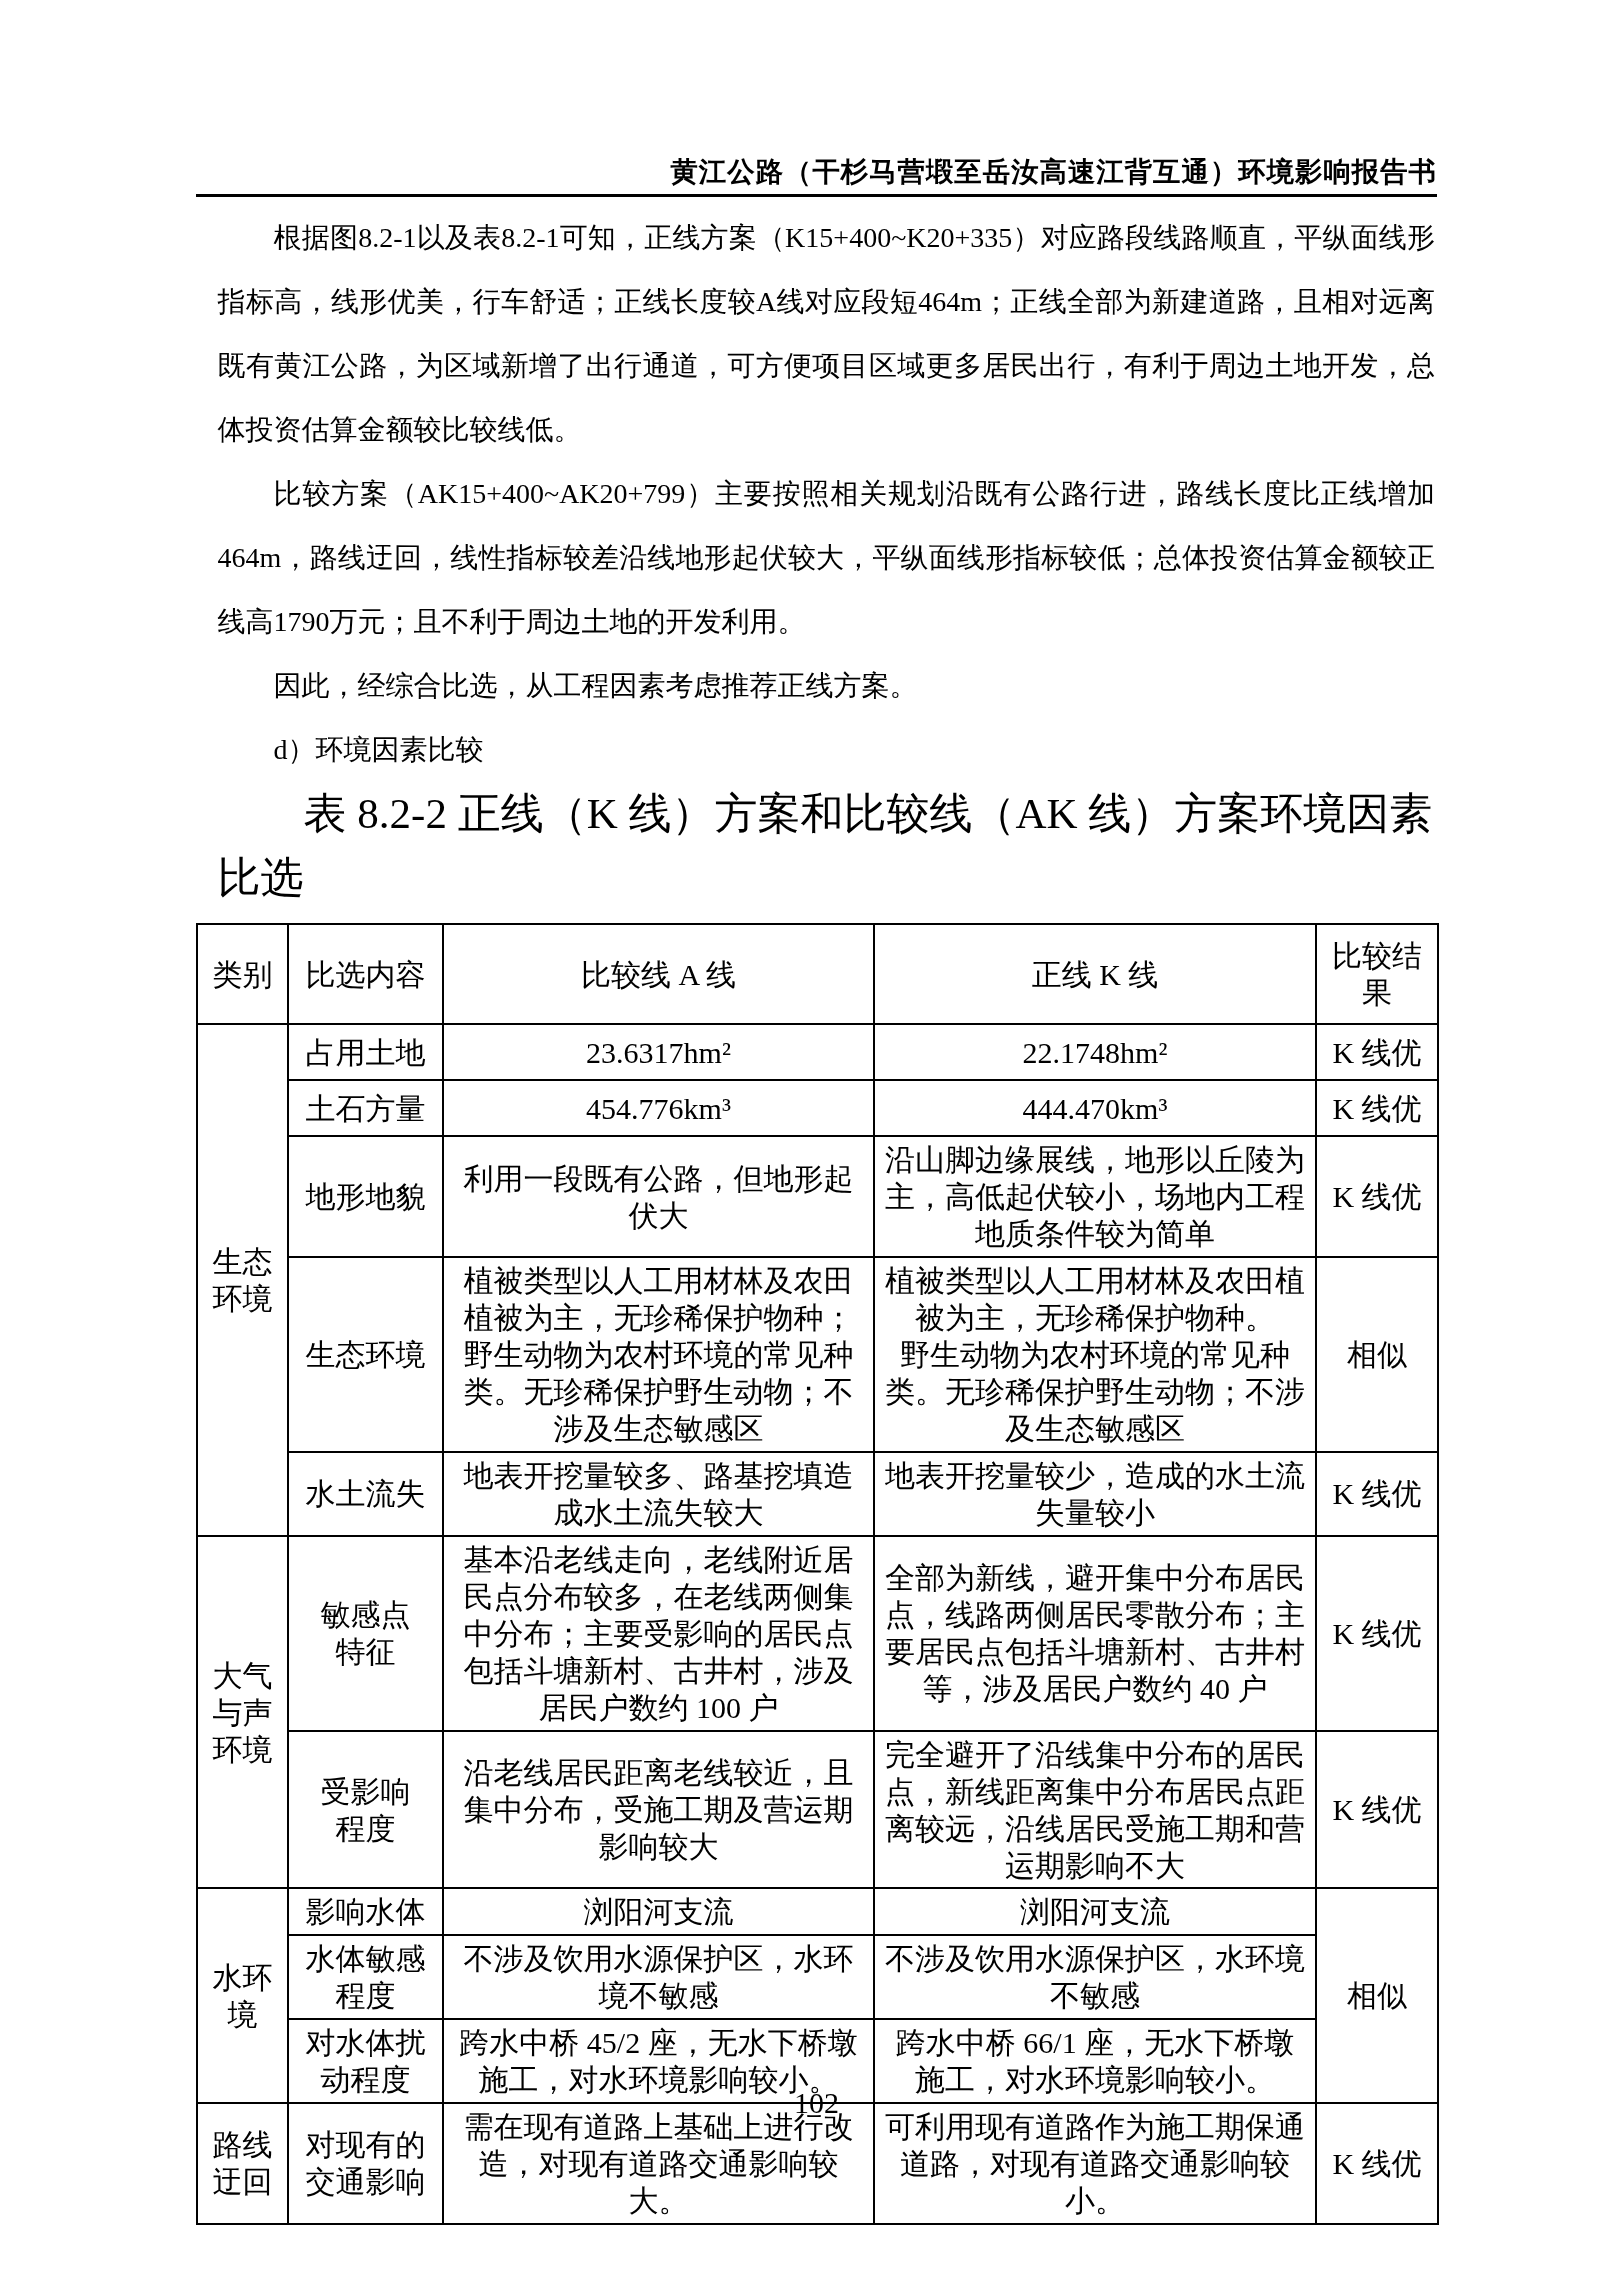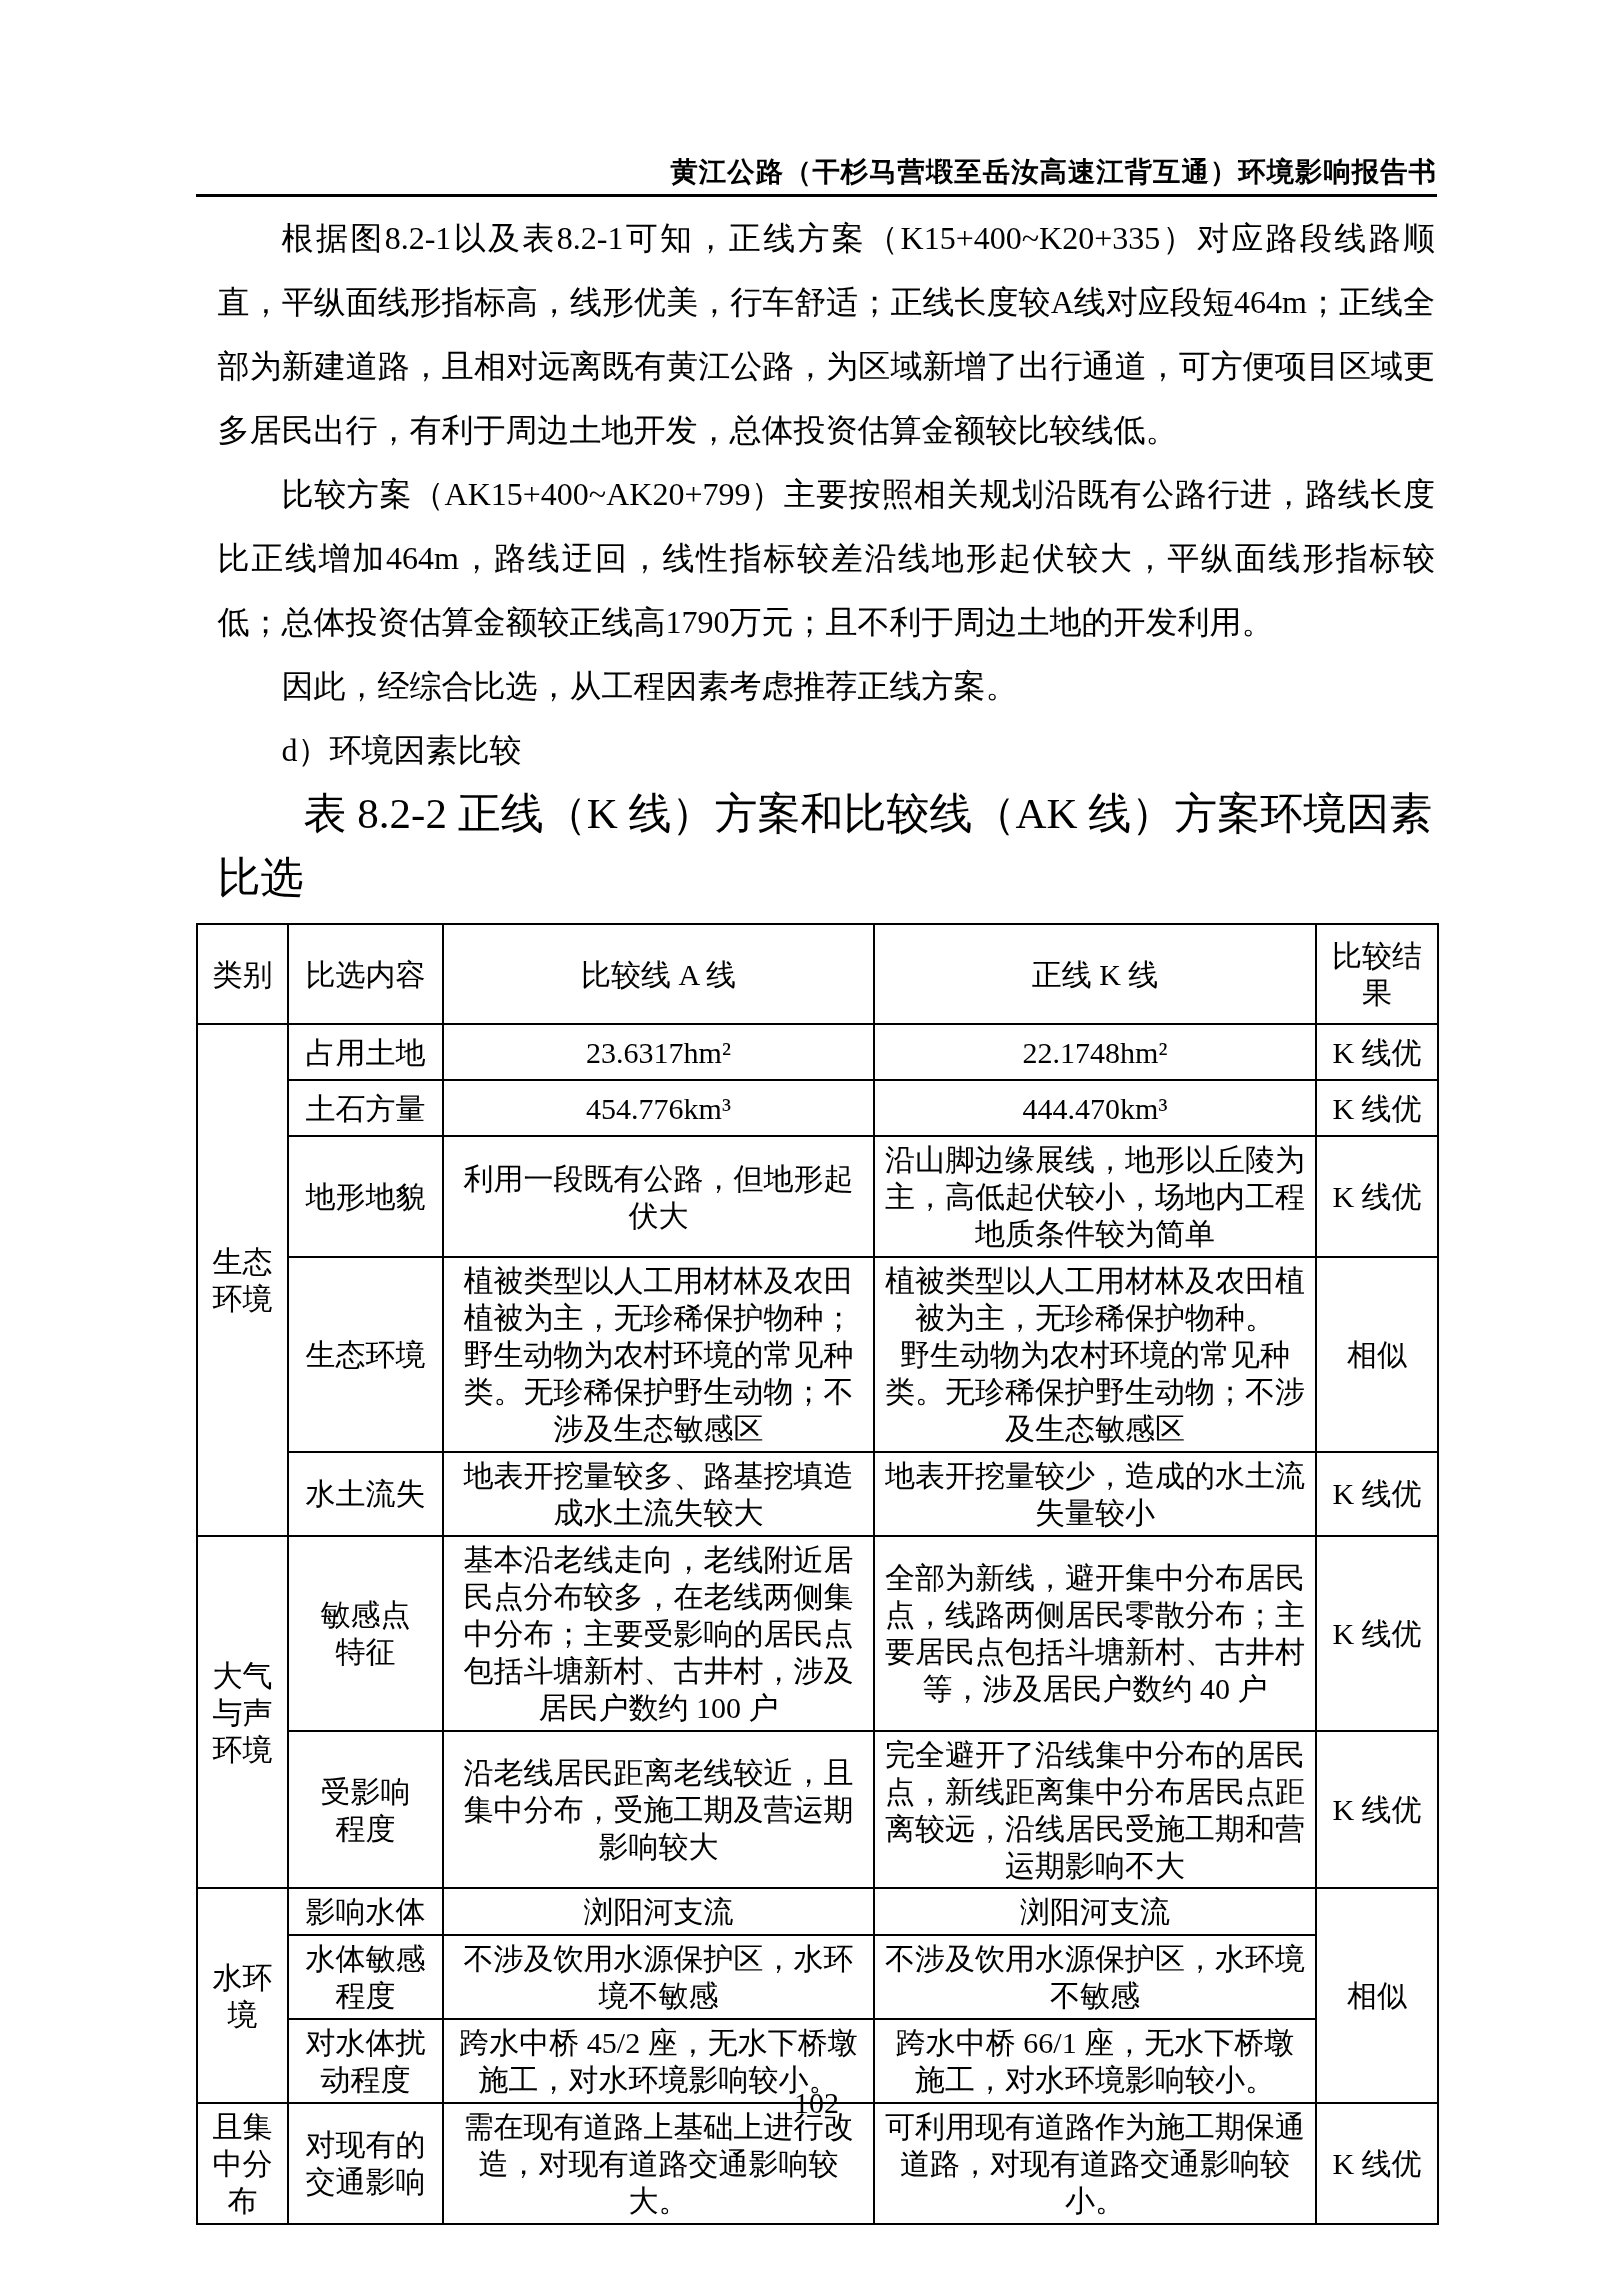--- a/index.html
+++ b/index.html
@@ -31,21 +31,21 @@
     margin-top:2px;
     border-top:3.9px solid #000;
     height:0;
   }
   .body-text {
     margin-top:8.8px;
     padding-left:21.6px;
     padding-right:2px;
   }
   .body-text p {
-    font-size:32px;
+    font-size:28px;
     line-height:64px;
     text-align:justify;
     text-indent:2em;
   }
   .table-caption {
     font-size:43px;
     line-height:64px;
     text-indent:2em;
     padding-left:21.6px;
   }
@@ -172,21 +172,21 @@
           <td>不涉及饮用水源保护区，水环境不敏感</td>
           <td>不涉及饮用水源保护区，水环境不敏感</td>
         </tr>
         <tr style="height:74px">
           <td>对水体扰
 动程度</td>
           <td>跨水中桥 45/2 座，无水下桥墩施工，对水环境影响较小。</td>
           <td>跨水中桥 66/1 座，无水下桥墩施工，对水环境影响较小。</td>
         </tr>
         <tr style="height:86px">
-          <td>且集中分布</td>
+          <td>路线迂回</td>
           <td>对现有的
 交通影响</td>
           <td>需在现有道路上基础上进行改造，对现有道路交通影响较大。</td>
           <td>可利用现有道路作为施工期保通道路，对现有道路交通影响较小。</td>
           <td>K 线优</td>
         </tr>
       </tbody>
     </table>
   </div>
 

